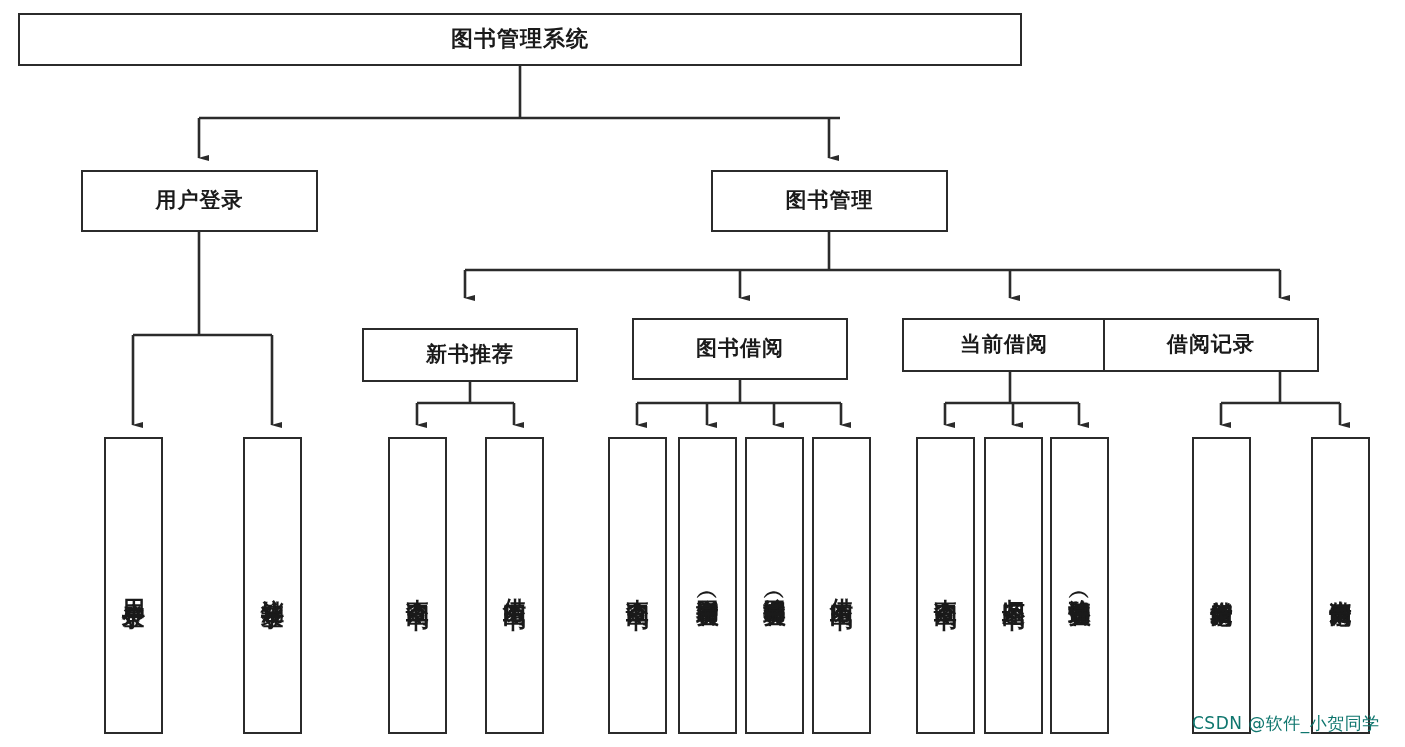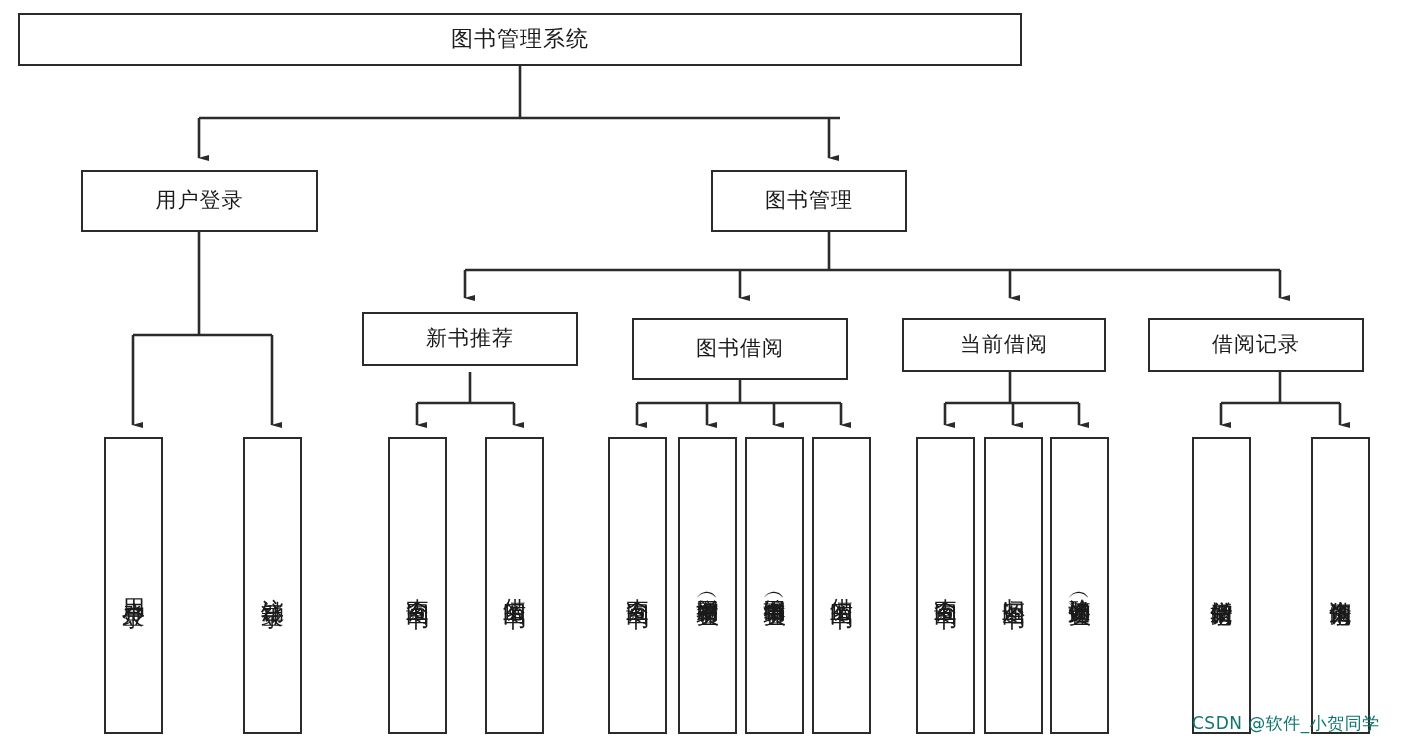--- a/index.html
+++ b/index.html
@@ -33,20 +33,21 @@
     border: 2px solid #2b2b2b;
     display: flex;
     align-items: center;
     justify-content: center;
     color: #1a1a1a;
   }
   .node .label {
     display: block;
     text-align: center;
     line-height: 1.12;
+    font-weight: bold;
   }
   
   .node.horiz .label {
     font-size: 21px;
     letter-spacing: 1px;
     white-space: nowrap;
   }
   .node.root .label {
     font-size: 22px;
   }
@@ -131,34 +132,34 @@
     </g>
   </svg>
 
   <div class="node horiz root" style="left:18px; top:13px; width:1004px; height:53px;">
     <span class="label">图书管理系统</span>
   </div>
 
   <div class="node horiz" style="left:81px; top:170px; width:237px; height:62px;">
     <span class="label">用户登录</span>
   </div>
-  <div class="node horiz" style="left:711px; top:170px; width:196px; height:62px;">
+  <div class="node horiz" style="left:711px; top:170px; width:237px; height:62px;">
     <span class="label">图书管理</span>
   </div>
 
-  <div class="node horiz" style="left:362px; top:312px; width:216px; height:54px;">
+  <div class="node horiz" style="left:362px; top:328px; width:216px; height:54px;">
     <span class="label">新书推荐</span>
   </div>
   <div class="node horiz" style="left:632px; top:318px; width:216px; height:62px;">
     <span class="label">图书借阅</span>
   </div>
   <div class="node horiz" style="left:902px; top:318px; width:204px; height:54px;">
     <span class="label">当前借阅</span>
   </div>
-  <div class="node horiz" style="left:1148px; top:318px; width:216px; height:54px;">
+  <div class="node horiz" style="left:1103px; top:318px; width:216px; height:54px;">
     <span class="label">借阅记录</span>
   </div>
 
   <div class="node vert" style="left:104px; top:437px; width:59px; height:297px;">
     <span class="label">用户登录</span>
   </div>
   <div class="node vert" style="left:243px; top:437px; width:59px; height:297px;">
     <span class="label">注销登录</span>
   </div>
 

